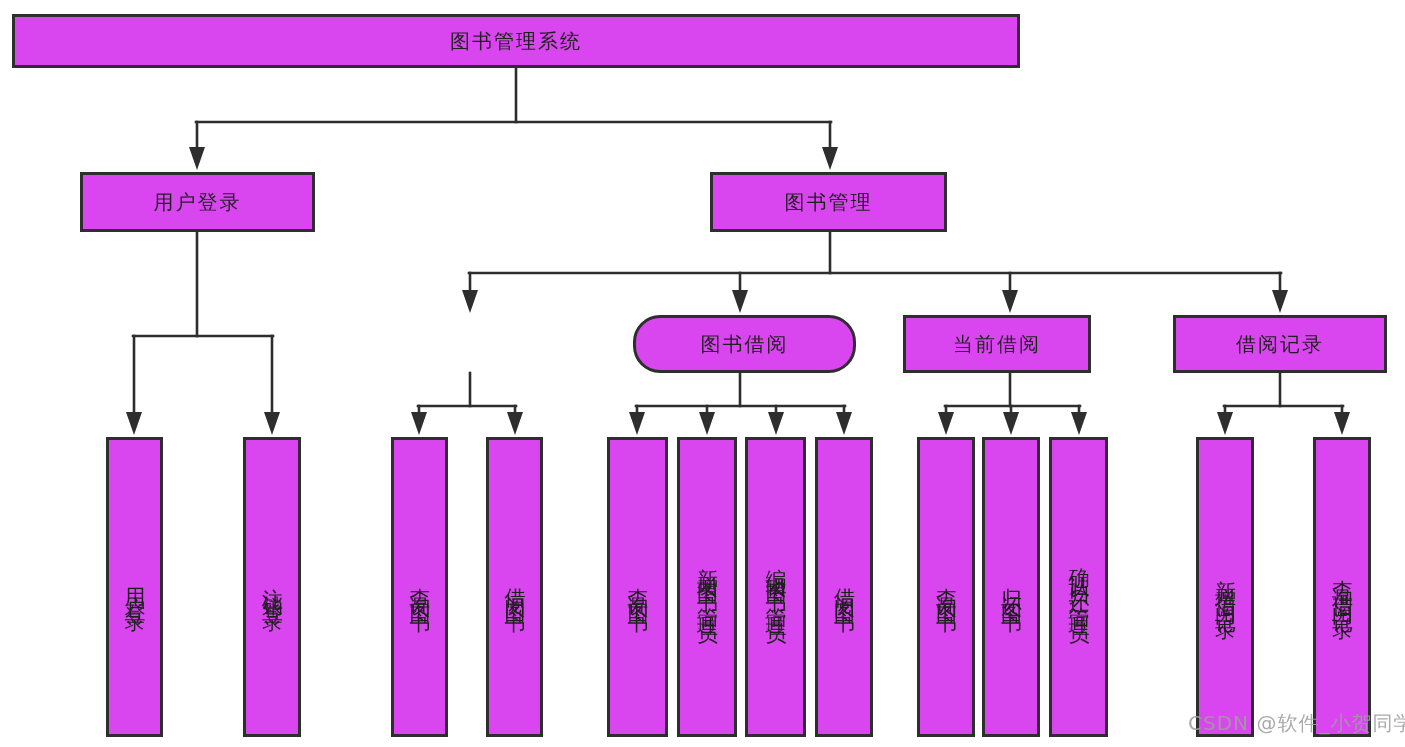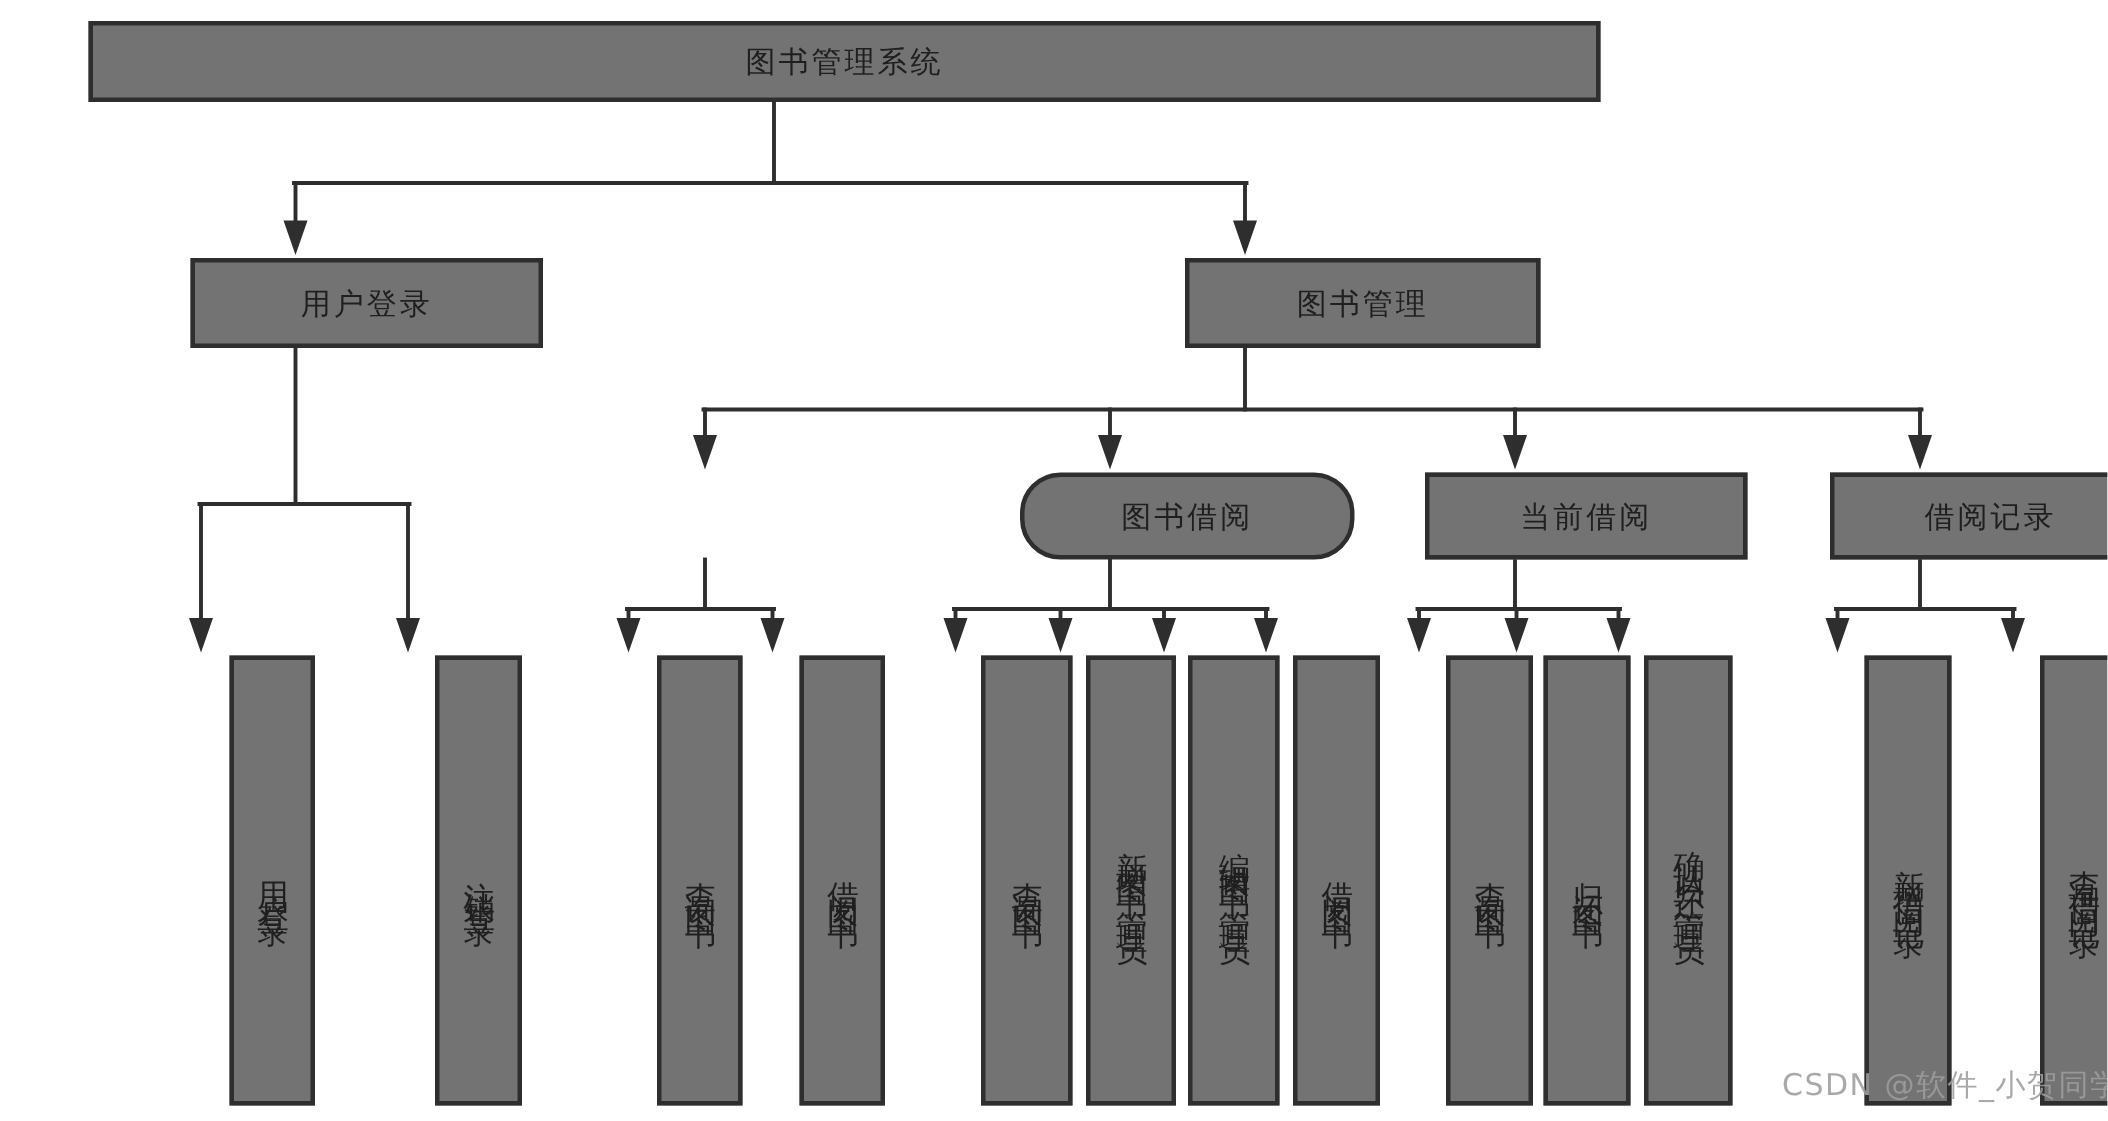--- a/index.html
+++ b/index.html
@@ -1,24 +1,23 @@
 <!DOCTYPE html>
 <html><head>
 <meta charset="utf-8">
 <style>
   html,body{margin:0;padding:0;background:#ffffff;}
   .stage{
     position:relative;width:1405px;height:747px;background:#ffffff;overflow:hidden;
     font-family:"DejaVu Sans","Liberation Sans",sans-serif;
   }
   .box{
-    position:absolute;background:#737373;border:3px solid #2e2e2e;box-sizing:border-box;
+    position:absolute;background:#d946ef;border:3px solid #2e2e2e;box-sizing:border-box;
     display:flex;align-items:center;justify-content:center;
     color:#1f1f1f;
-    margin-left:47px;
   }
   .hbox{font-size:20px;letter-spacing:2px;white-space:nowrap;}
   .vbox{
     writing-mode:vertical-rl;text-orientation:mixed;
     font-size:21px;letter-spacing:8px;line-height:1;
   }
   .connectors{position:absolute;left:0;top:0;pointer-events:none;}
   .connectors line{stroke:#2e2e2e;stroke-width:2.6;stroke-linecap:square;}
   .connectors polygon{fill:#2e2e2e;}
   .watermark{
@@ -89,24 +88,24 @@
     <line x1="1224" y1="406" x2="1343" y2="406"></line>
     <line x1="1225" y1="406" x2="1225" y2="414"></line>
       <polygon points="1217,412 1233,412 1225,435"></polygon>
     <line x1="1342" y1="406" x2="1342" y2="414"></line>
       <polygon points="1334,412 1350,412 1342,435"></polygon>
   </svg>
 
   <div class="box hbox" style="left:12px;top:14px;width:1008px;height:54px;">图书管理系统</div>
 
   <div class="box hbox" style="left:80px;top:172px;width:235px;height:60px;">用户登录</div>
-  <div class="box hbox" style="left:743px;top:172px;width:237px;height:60px;">图书管理</div>
+  <div class="box hbox" style="left:710px;top:172px;width:237px;height:60px;">图书管理</div>
 
   <div class="box hbox" style="left:633px;top:315px;width:223px;height:58px;border-radius:27px;">图书借阅</div>
-  <div class="box hbox" style="left:903px;top:315px;width:215px;height:58px;">当前借阅</div>
+  <div class="box hbox" style="left:903px;top:315px;width:188px;height:58px;">当前借阅</div>
   <div class="box hbox" style="left:1173px;top:315px;width:214px;height:58px;">借阅记录</div>
 
   <div class="box vbox" style="left:106px;top:437px;width:57px;height:300px;">用户登录</div>
   <div class="box vbox" style="left:243px;top:437px;width:58px;height:300px;">注销登录</div>
 
   <div class="box vbox" style="left:391px;top:437px;width:57px;height:300px;">查询图书</div>
   <div class="box vbox" style="left:486px;top:437px;width:57px;height:300px;">借阅图书</div>
 
   <div class="box vbox" style="left:607px;top:437px;width:61px;height:300px;">查询图书</div>
   <div class="box vbox" style="left:677px;top:437px;width:60px;height:300px;">新增图书（管理员）</div>

